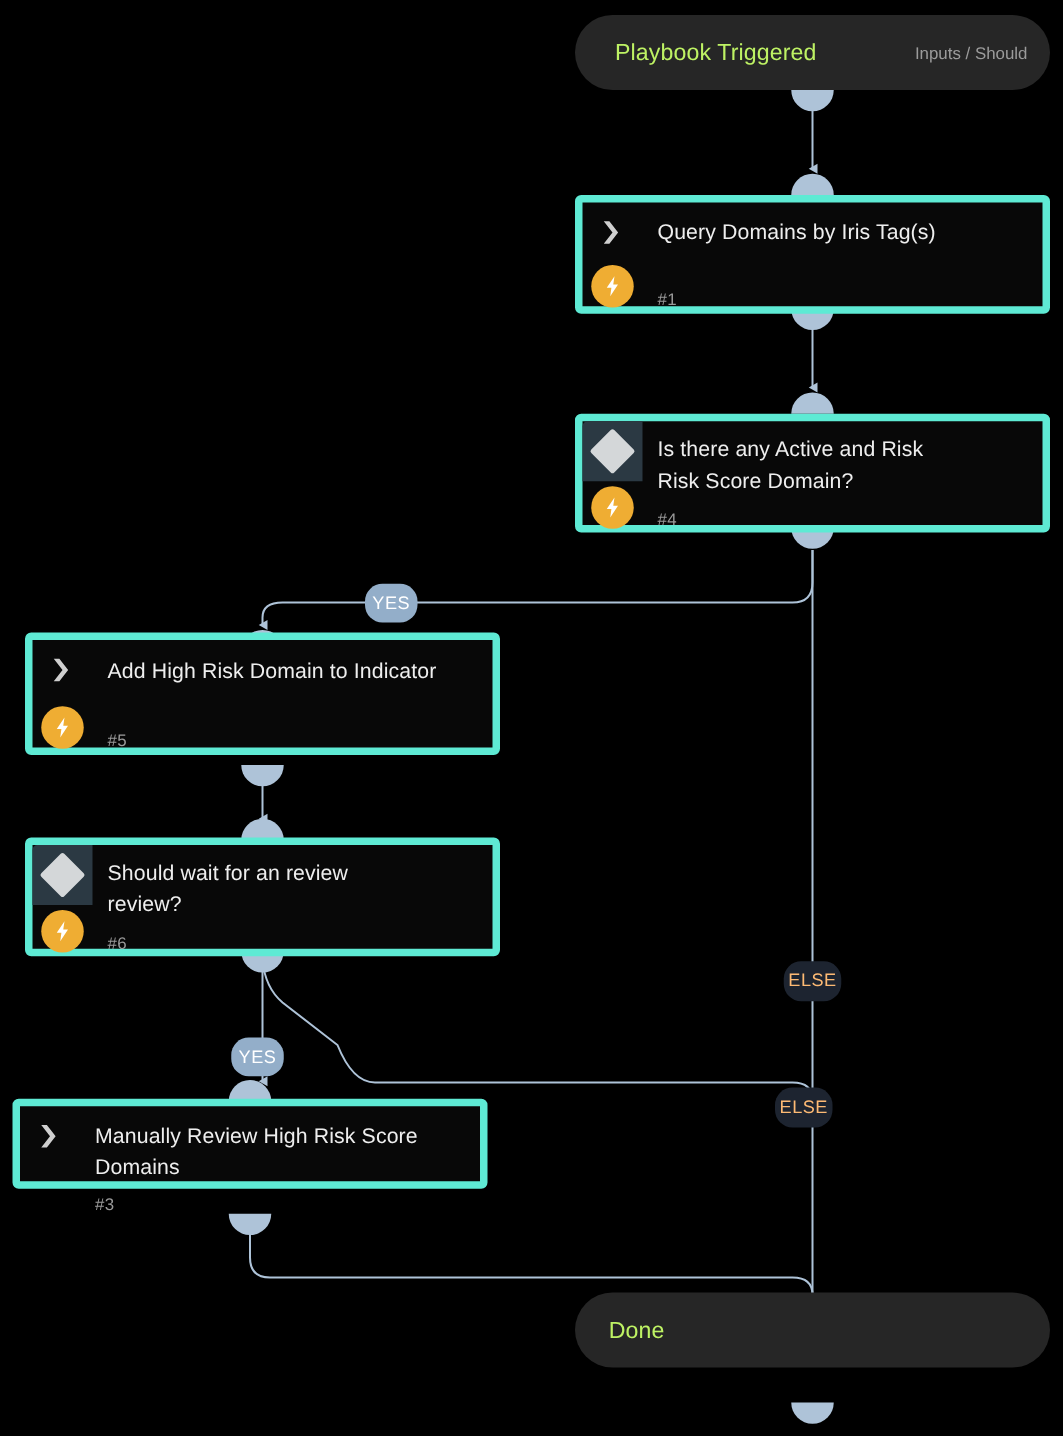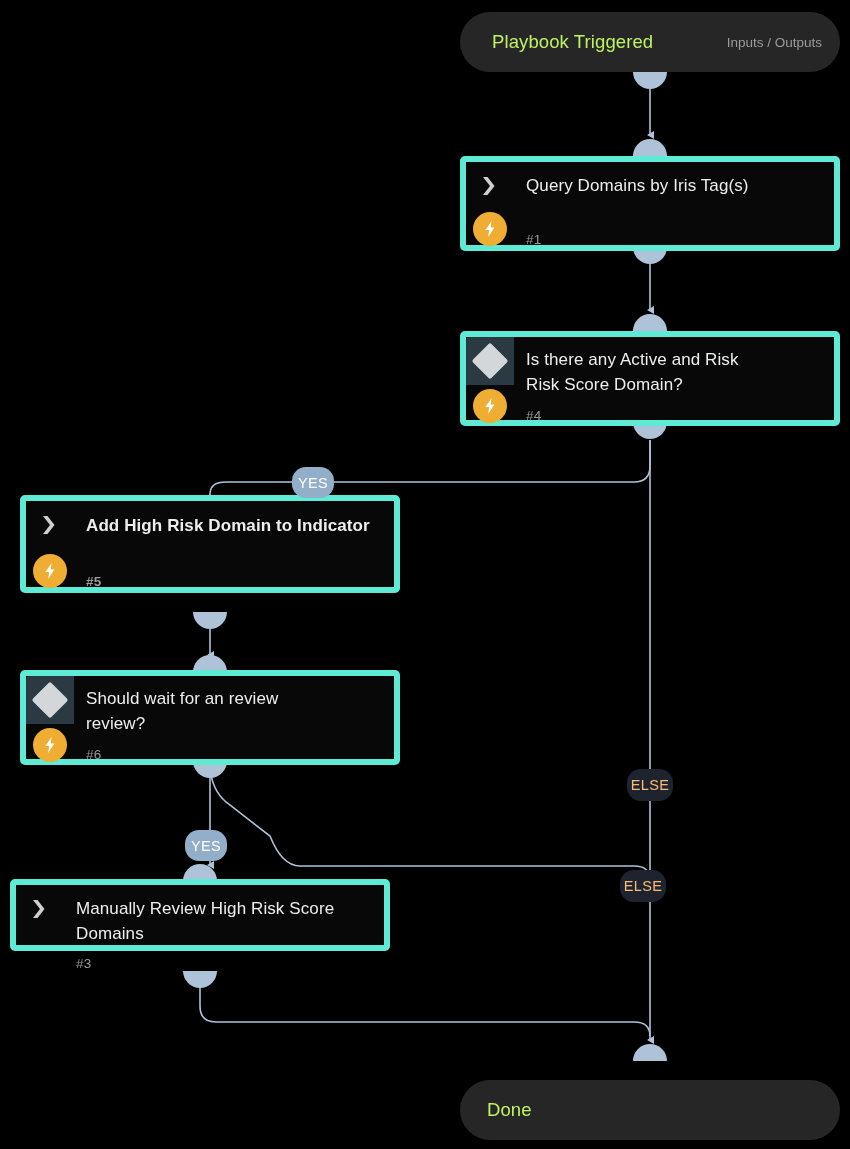--- a/index.html
+++ b/index.html
@@ -170,21 +170,21 @@
       <path d="M210,768 L210,865" marker-end="url(#arw)"></path>
 
       <path d="M210,768 Q212,790 226,802 L270,836 Q282,866 300,866 L634,866 Q650,866 650,880"></path>
 
       <path d="M200,978 L200,1006 Q200,1022 216,1022 L634,1022 Q650,1022 650,1036"></path>
     </g>
   </svg>
 
   <div class="pill-node" style="left:460px; top:12px; width:380px; height:60px; padding:0 18px 0 32px;">
     <span class="pill-title">Playbook Triggered</span>
-    <span class="pill-sub">Inputs / Outputs</span>
+    <span class="pill-sub">Inputs / Should</span>
   </div>
   <div class="handle down" style="left:633px; top:72px;"></div>
 
   <div class="handle up" style="left:633px; top:139px;"></div>
   <div class="box-node" style="left:460px; top:156px; width:380px; height:95px;">
     <div class="box-icon-slot task">
       <svg class="chev-icon" viewBox="0 0 18 20">
         <path d="M2,1 L9,10 L2,19 L6.5,19 L13.5,10 L6.5,1 Z" fill="#cfcfcf"></path>
       </svg>
     </div>
@@ -211,21 +211,21 @@
     </div>
     <div class="box-ref" style="left:60px; top:71px;">#4</div>
   </div>
   <div class="handle down" style="left:633px; top:422px;"></div>
 
   <div class="edge-label yes" style="left:292px; top:467px; width:42px; height:31px;">
     <span>YES</span>
   </div>
 
   <div class="handle up" style="left:193px; top:504px;"></div>
-  <div class="box-node" style="left:20px; top:495px; width:380px; height:98px;font-weight:bold;">
+  <div class="box-node" style="left:20px; top:506px; width:380px; height:98px;">
     <div class="box-icon-slot task">
       <svg class="chev-icon" viewBox="0 0 18 20">
         <path d="M2,1 L9,10 L2,19 L6.5,19 L13.5,10 L6.5,1 Z" fill="#cfcfcf"></path>
       </svg>
     </div>
     <div class="box-title" style="left:60px; top:12px; width:306px;">Add High Risk Domain to Indicator</div>
     <div class="bolt-badge" style="left:7px; top:53px;">
       <svg width="18" height="18" viewBox="0 0 18 18">
         <path d="M10.6,1 L4.4,10.1 L8.1,10.1 L7.2,17 L13.4,7.6 L9.6,7.6 Z" fill="#ffffff"></path>
       </svg>
@@ -267,18 +267,18 @@
       <svg class="chev-icon" viewBox="0 0 18 20">
         <path d="M2,1 L9,10 L2,19 L6.5,19 L13.5,10 L6.5,1 Z" fill="#cfcfcf"></path>
       </svg>
     </div>
     <div class="box-title" style="left:60px; top:11px; width:280px;">Manually Review High Risk Score Domains</div>
     <div class="box-ref" style="left:60px; top:71px;">#3</div>
   </div>
   <div class="handle down" style="left:183px; top:971px;"></div>
 
   <div class="handle up" style="left:633px; top:1044px;"></div>
-  <div class="pill-node" style="left:460px; top:1080px; width:380px; height:60px; padding:0 18px 0 27px;">
+  <div class="pill-node" style="left:460px; top:1034px; width:380px; height:60px; padding:0 18px 0 27px;">
     <span class="pill-title">Done</span>
   </div>
   <div class="handle down" style="left:633px; top:1122px;"></div>
 
 </div>
 
 </body></html>

